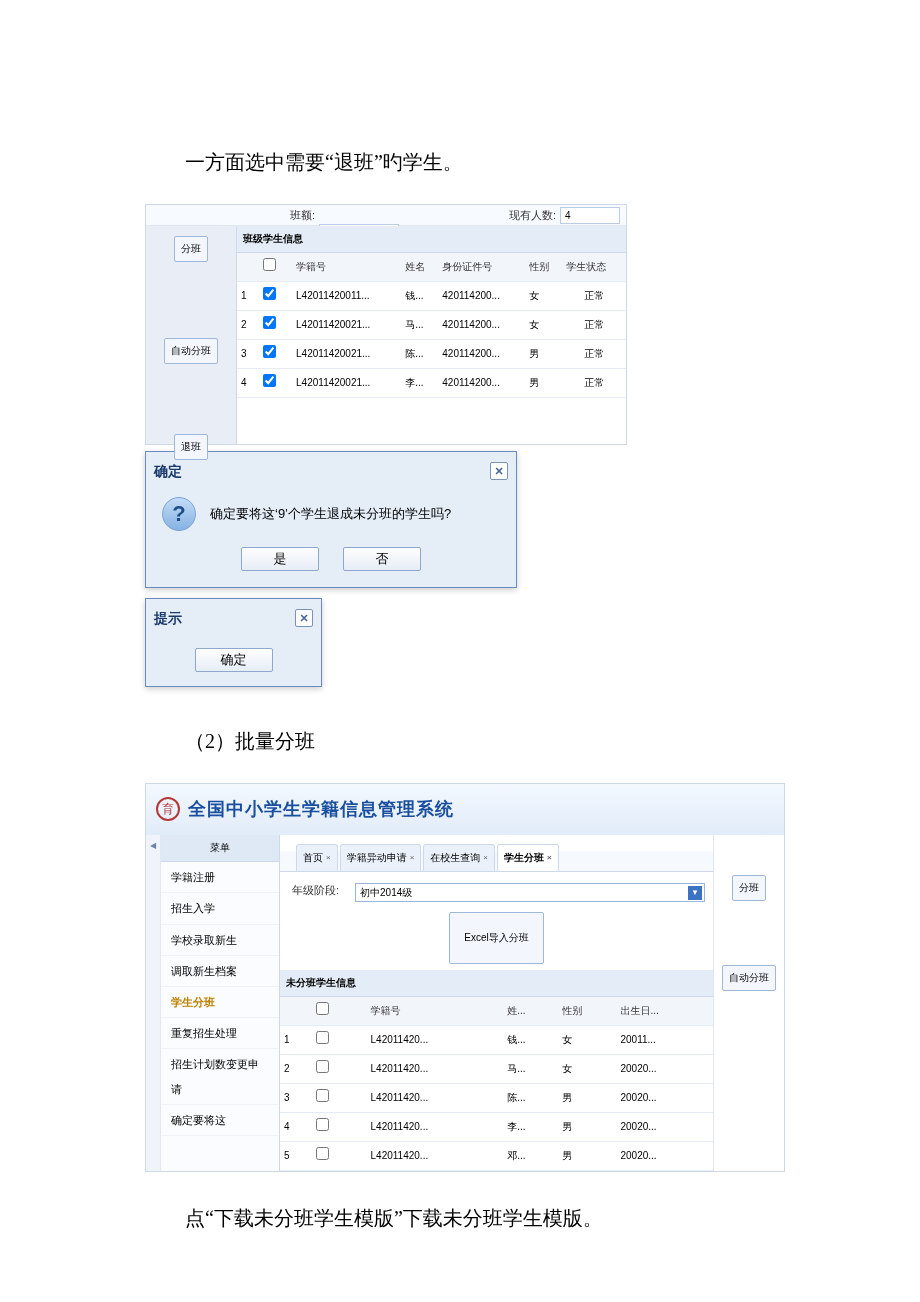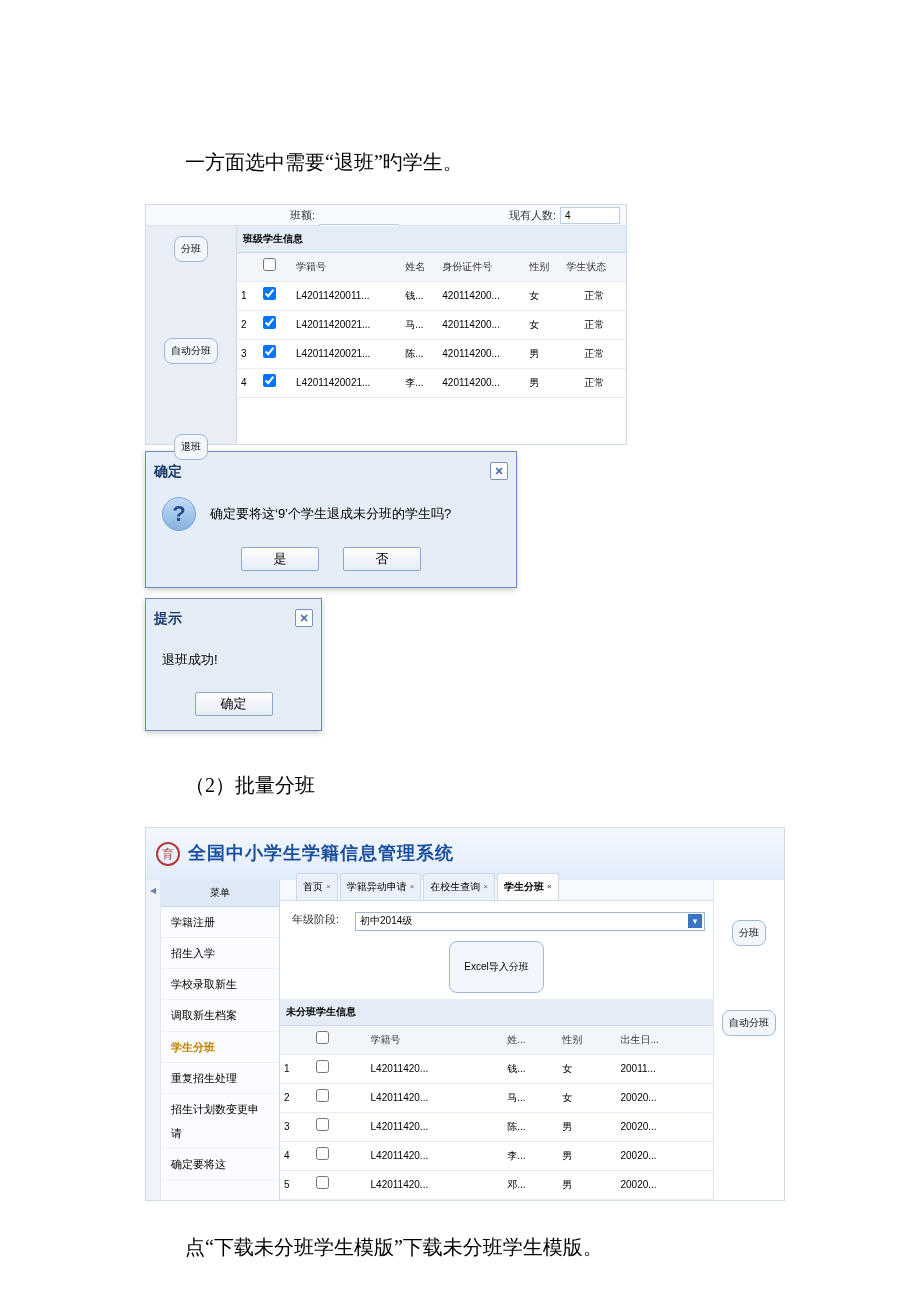--- a/index.html
+++ b/index.html
@@ -41,21 +41,21 @@
   height: 218px;
   border-right: 1px solid #d0d9e6;
 }
 .btn-small {
   display: inline-block;
   background: #f3f7fd;
   border: 1px solid #9fb8d9;
   padding: 1px 6px;
   font-size: 10px;
   cursor: pointer;
-  border-radius: 8px;
+  border-radius: 2px;
 }
 .field-label {
   color: #333;
   padding: 0 4px;
 }
 .field-input {
   border: 1px solid #b9cde5;
   height: 15px;
   padding: 0 4px;
   background: #fff;
@@ -232,20 +232,21 @@
   text-align: center;
 }
 .tabs {
   display: flex;
   border-bottom: 1px solid #cdd9eb;
   background: #f6f9fd;
   height: 20px;
   align-items: flex-end;
   padding-left: 16px;
   gap: 2px;
+  margin-top: 16px;
 }
 .tab {
   padding: 2px 6px;
   border: 1px solid #cdd9eb;
   border-bottom: none;
   background: #eaf1fa;
   font-size: 10px;
   border-radius: 3px 3px 0 0;
   cursor: pointer;
   display: flex;
@@ -399,21 +400,20 @@
       <button class="dlg-btn">是</button>
       <button class="dlg-btn">否</button>
     </div>
   </div>
 
   <div class="dialog-tip">
     <div class="dialog-header">
       <span>提示</span>
       <span class="close-icon">✕</span>
     </div>
-    <div class="body">退班成功!</div>
     <div class="buttons">
       <button class="dlg-btn">确定</button>
     </div>
   </div>
 
   <p class="indent">（2）批量分班</p>
 
   <div class="panel2">
     <div class="banner">
       <div class="banner-logo">育</div>

